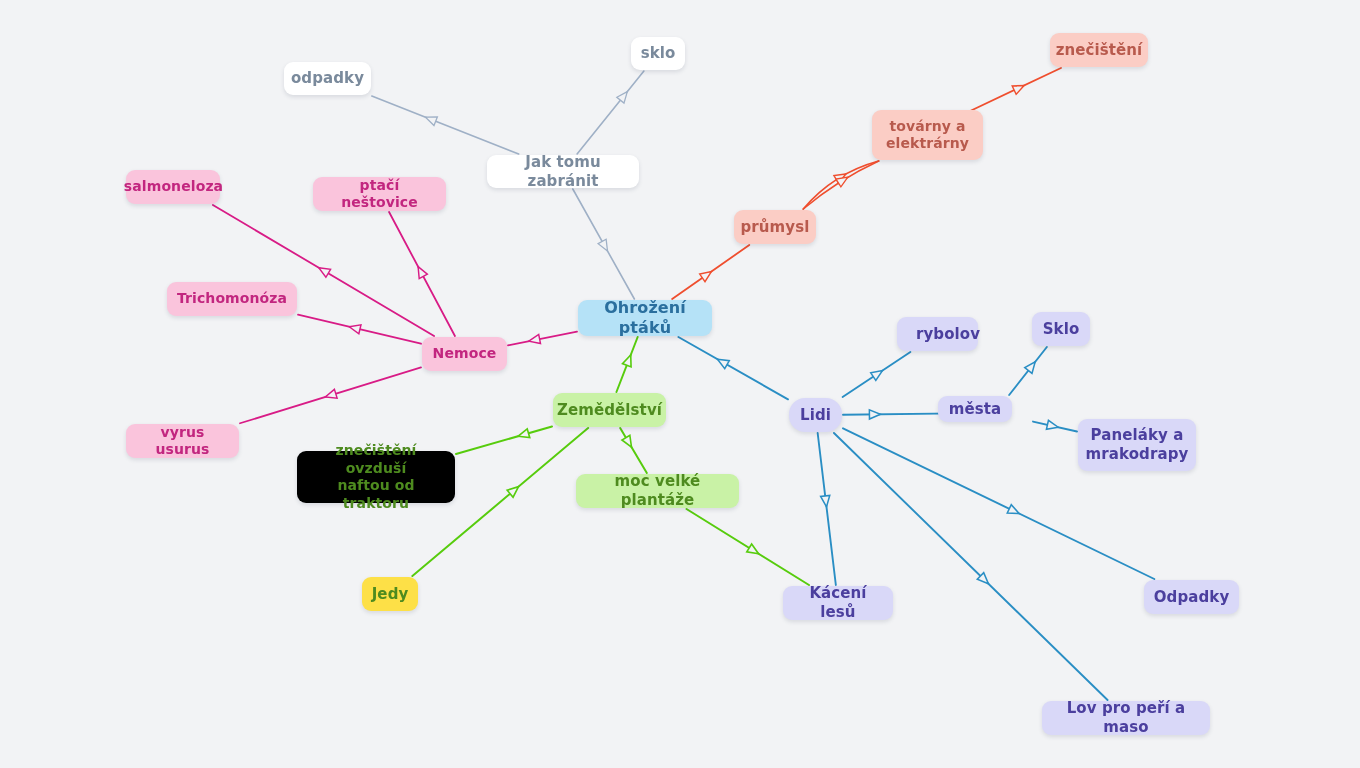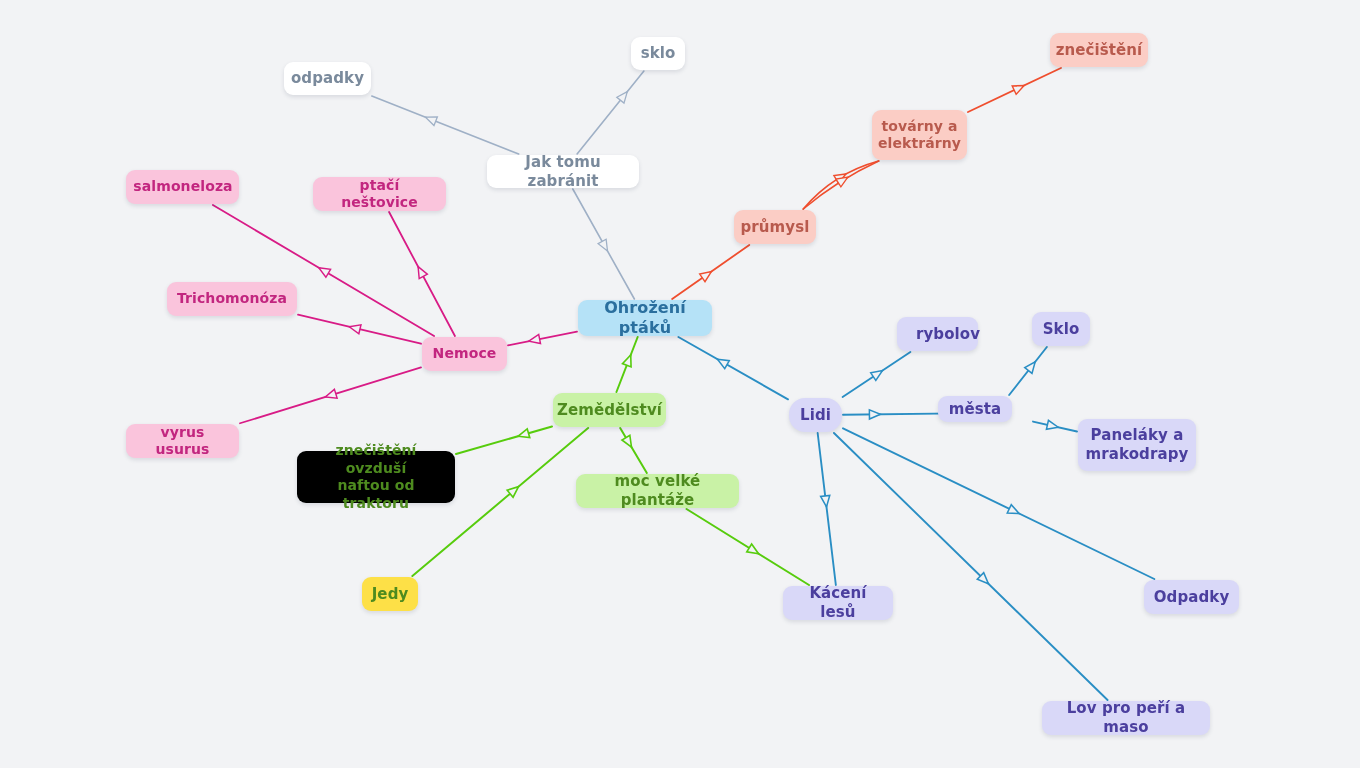--- a/index.html
+++ b/index.html
@@ -95,26 +95,26 @@
       <polygon points="1019.1727955382506,513.5862999679831 1007.2675540449281,512.9342071941592 1011.2758658675814,504.65329925285357" fill="#f2f3f5" stroke="#2a8ec4" stroke-width="1.52" stroke-linejoin="miter"></polygon>
       <path d="M 833.9455445544554 433 L 1107.5544554455446 700" fill="none" stroke="#2a8ec4" stroke-width="1.9" stroke-linecap="round"></path>
       <polygon points="988.3667825654776,583.6912564165531 977.2814213388779,579.300952728219 983.7067957083848,572.7165344386749" fill="#f2f3f5" stroke="#2a8ec4" stroke-width="1.52" stroke-linejoin="miter"></polygon>
     </svg>
   <div id="nodes">
       <div class="node" style="left: 578px; top: 300px; width: 134px; height: 36px; background: rgb(181, 226, 247); color: rgb(42, 111, 158); font-size: 16px;">Ohrožení ptáků</div>
       <div class="node" style="left: 487px; top: 155px; width: 152px; height: 33px; background: rgb(255, 255, 255); color: rgb(122, 138, 156); font-size: 15px;">Jak tomu zabránit</div>
       <div class="node" style="left: 284px; top: 62px; width: 87px; height: 33px; background: rgb(255, 255, 255); color: rgb(122, 138, 156); font-size: 15px;">odpadky</div>
       <div class="node" style="left: 631px; top: 37px; width: 54px; height: 33px; background: rgb(255, 255, 255); color: rgb(122, 138, 156); font-size: 15px;">sklo</div>
       <div class="node" style="left: 422px; top: 337px; width: 85px; height: 34px; background: rgb(250, 196, 220); color: rgb(194, 38, 127); font-size: 14px;">Nemoce</div>
-      <div class="node" style="left: 126px; top: 170px; width: 113px; height: 34px; background: rgb(250, 196, 220); color: rgb(194, 38, 127); font-size: 14px; padding-left: 12px;">salmoneloza</div>
+      <div class="node" style="left: 126px; top: 170px; width: 94px; height: 34px; background: rgb(250, 196, 220); color: rgb(194, 38, 127); font-size: 14px; padding-left: 12px;">salmoneloza</div>
       <div class="node" style="left: 313px; top: 177px; width: 133px; height: 34px; background: rgb(250, 196, 220); color: rgb(194, 38, 127); font-size: 14px;">ptačí neštovice</div>
       <div class="node" style="left: 167px; top: 282px; width: 130px; height: 34px; background: rgb(250, 196, 220); color: rgb(194, 38, 127); font-size: 14px;">Trichomonóza</div>
       <div class="node" style="left: 126px; top: 424px; width: 113px; height: 34px; background: rgb(250, 196, 220); color: rgb(194, 38, 127); font-size: 14px;">vyrus usurus</div>
       <div class="node" style="left: 734px; top: 210px; width: 82px; height: 34px; background: rgb(251, 205, 197); color: rgb(184, 90, 77); font-size: 15px;">průmysl</div>
-      <div class="node" style="left: 872px; top: 110px; width: 95px; height: 50px; background: rgb(251, 205, 197); color: rgb(184, 90, 77); font-size: 14px;">továrny a
+      <div class="node" style="left: 872px; top: 110px; width: 111px; height: 50px; background: rgb(251, 205, 197); color: rgb(184, 90, 77); font-size: 14px;">továrny a
 elektrárny</div>
       <div class="node" style="left: 1050px; top: 33px; width: 98px; height: 34px; background: rgb(251, 205, 197); color: rgb(184, 90, 77); font-size: 15px;">znečištění</div>
       <div class="node" style="left: 553px; top: 393px; width: 113px; height: 34px; background: rgb(201, 242, 166); color: rgb(78, 139, 31); font-size: 15px;">Zemědělství</div>
       <div class="node" style="left: 297px; top: 451px; width: 158px; height: 52px; background: #000000; color: rgb(78, 139, 31); font-size: 14px;">znečištění ovzduší
 naftou od traktoru</div>
       <div class="node" style="left: 362px; top: 577px; width: 56px; height: 34px; background: #fde047; color: rgb(78, 139, 31); font-size: 15px;">Jedy</div>
       <div class="node" style="left: 576px; top: 474px; width: 163px; height: 34px; background: rgb(201, 242, 166); color: rgb(78, 139, 31); font-size: 15px;">moc velké plantáže</div>
       <div class="node" style="left: 789px; top: 398px; width: 53px; height: 34px; background: rgb(217, 216, 248); color: rgb(75, 63, 158); font-size: 15px; border-radius: 16px;">Lidi</div>
       <div class="node" style="left: 897px; top: 317px; width: 81px; height: 34px; background: rgb(217, 216, 248); color: rgb(75, 63, 158); font-size: 15px; padding-left: 32px;">rybolov</div>
       <div class="node" style="left: 1032px; top: 312px; width: 58px; height: 34px; background: rgb(217, 216, 248); color: rgb(75, 63, 158); font-size: 15px;">Sklo</div>

